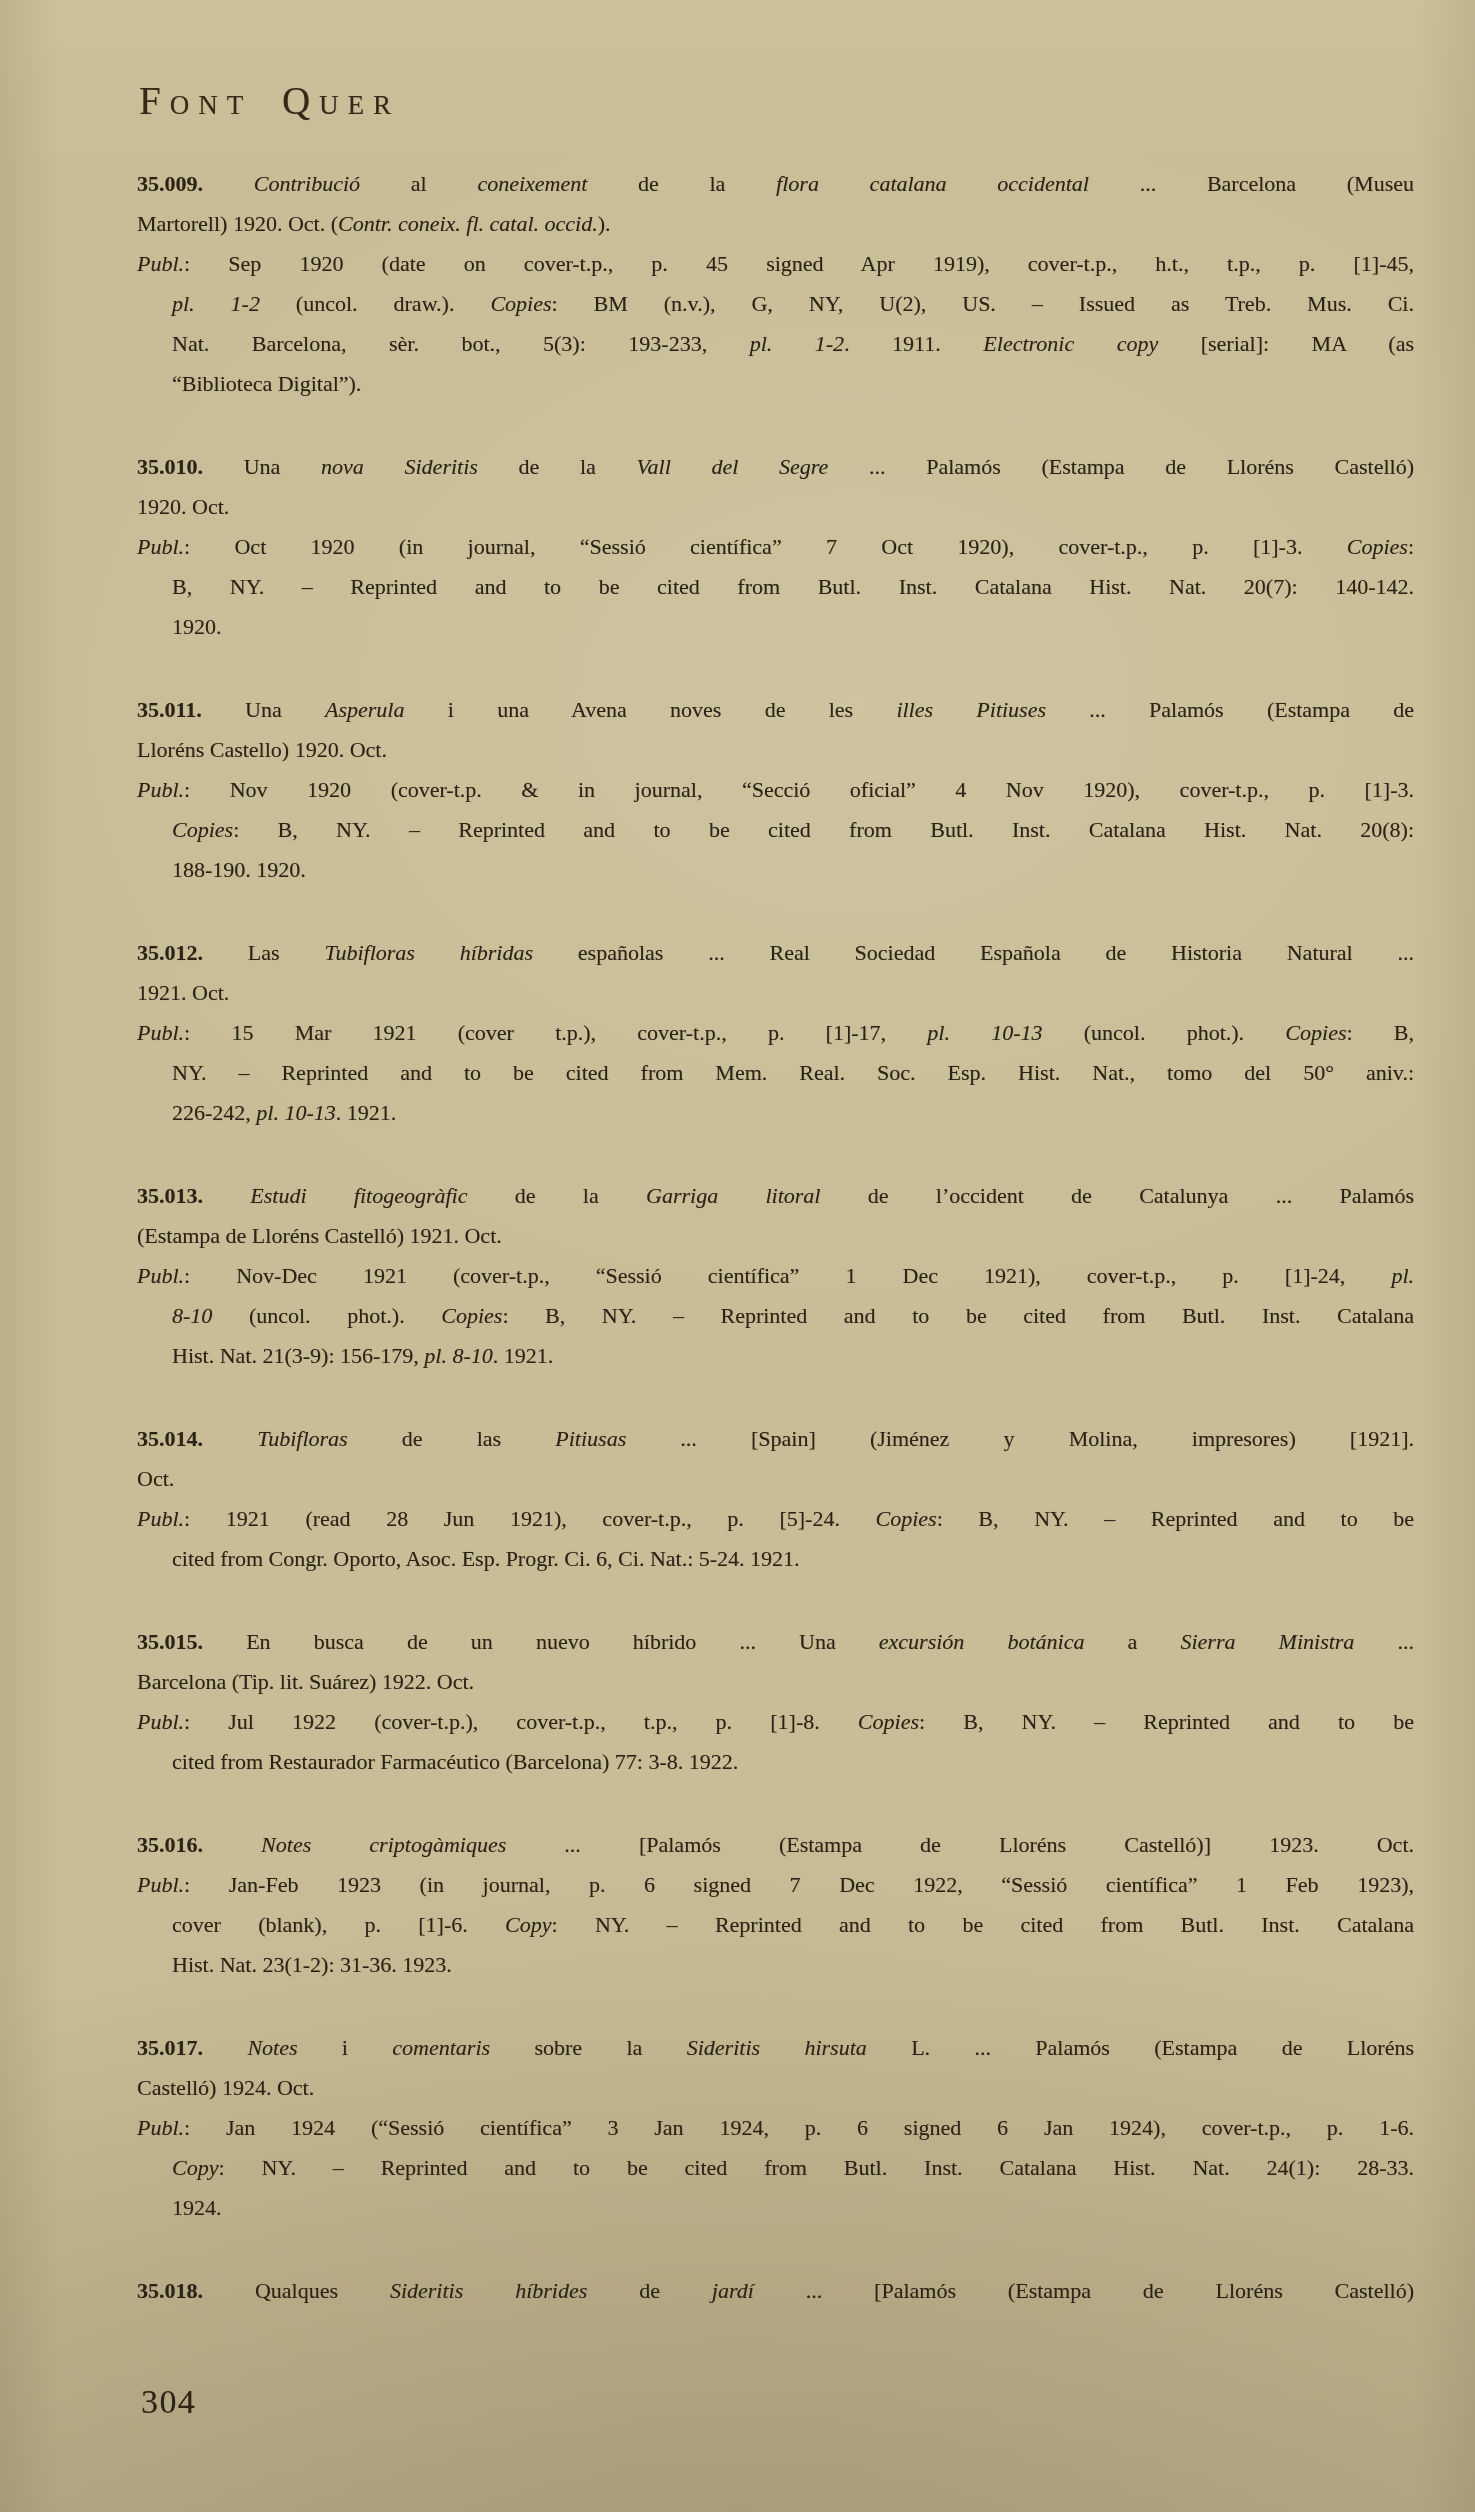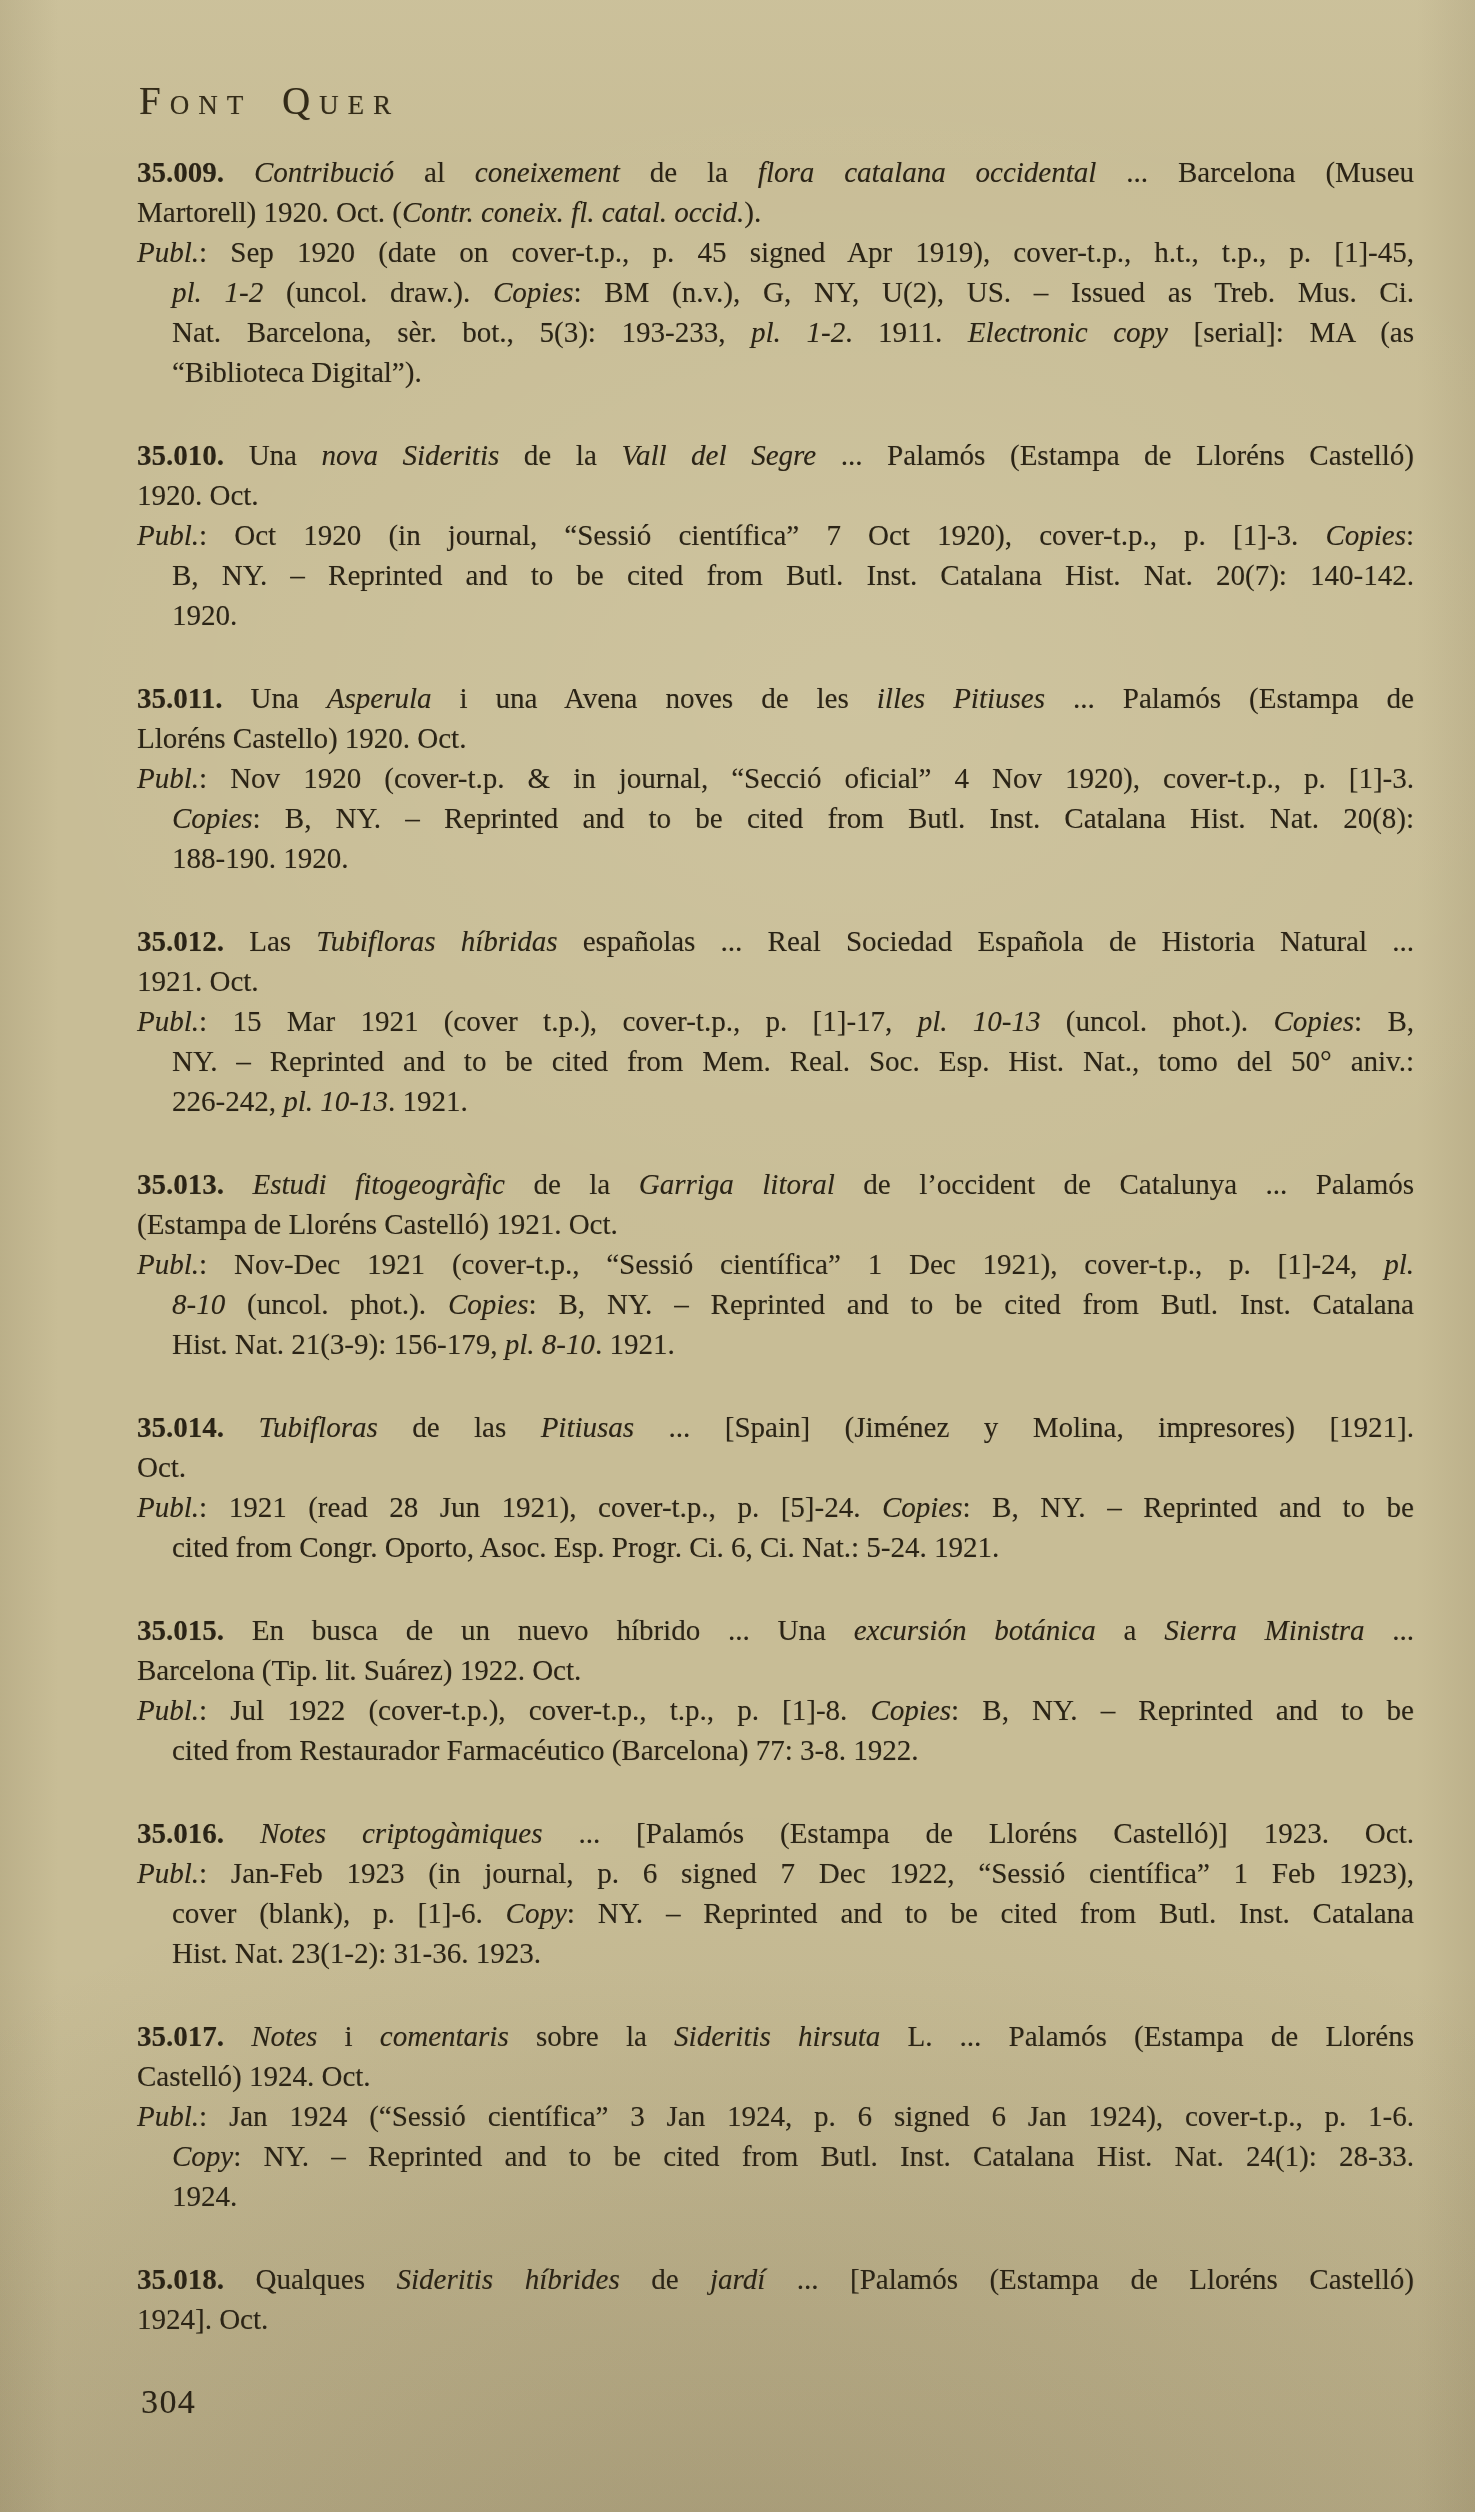--- a/index.html
+++ b/index.html
@@ -19,22 +19,22 @@
     overflow:hidden;
   }
   .running-head{
     position:absolute;left:139px;top:78px;
     font-size:39px;font-variant:small-caps;font-weight:500;
     letter-spacing:9px;word-spacing:11px;
     color:#332b18;
     text-shadow:0.3px 0.3px 0.7px rgba(43,36,22,0.35);
   }
   .content{
-    position:absolute;left:137px;top:152px;width:1277px;
-    font-size:29px;line-height:40px;
+    position:absolute;left:137px;top:164px;width:1277px;
+    font-size:22px;line-height:40px;
     text-shadow:0.3px 0.3px 0.7px rgba(43,36,22,0.30);
   }
   .entry{margin:0 0 43px 0;}
   .entry:last-child{margin-bottom:16px;}
   .line{text-align:justify;text-align-last:justify;white-space:normal;}
   .line.end{text-align-last:left;}
   .line.indent{padding-left:35px;}
   .b{font-weight:bold;}
   .i{font-style:italic;}
   .pagenum{
@@ -105,18 +105,17 @@
       </div>
       <div class="entry">
         <div class="line"><span class="b">35.017. </span><span class="i">Notes</span><span> i </span><span class="i">comentaris</span><span> sobre la </span><span class="i">Sideritis hirsuta</span><span> L. ... Palamós (Estampa de Lloréns</span></div>
         <div class="line end"><span>Castelló) 1924. Oct.</span></div>
         <div class="line"><span class="i">Publ.</span><span>: Jan 1924 (“Sessió científica” 3 Jan 1924, p. 6 signed 6 Jan 1924), cover-t.p., p. 1-6.</span></div>
         <div class="line indent"><span class="i">Copy</span><span>: NY. – Reprinted and to be cited from Butl. Inst. Catalana Hist. Nat. 24(1): 28-33.</span></div>
         <div class="line indent end"><span>1924.</span></div>
       </div>
       <div class="entry">
         <div class="line"><span class="b">35.018. </span><span>Qualques </span><span class="i">Sideritis híbrides</span><span> de </span><span class="i">jardí</span><span> ... [Palamós (Estampa de Lloréns Castelló)</span></div>
-        <div class="line end"><span>1924]. Oct.</span></div>
       </div>
     </div>
   <div class="pagenum">304</div>
 </div>
 
 
 </body></html>

